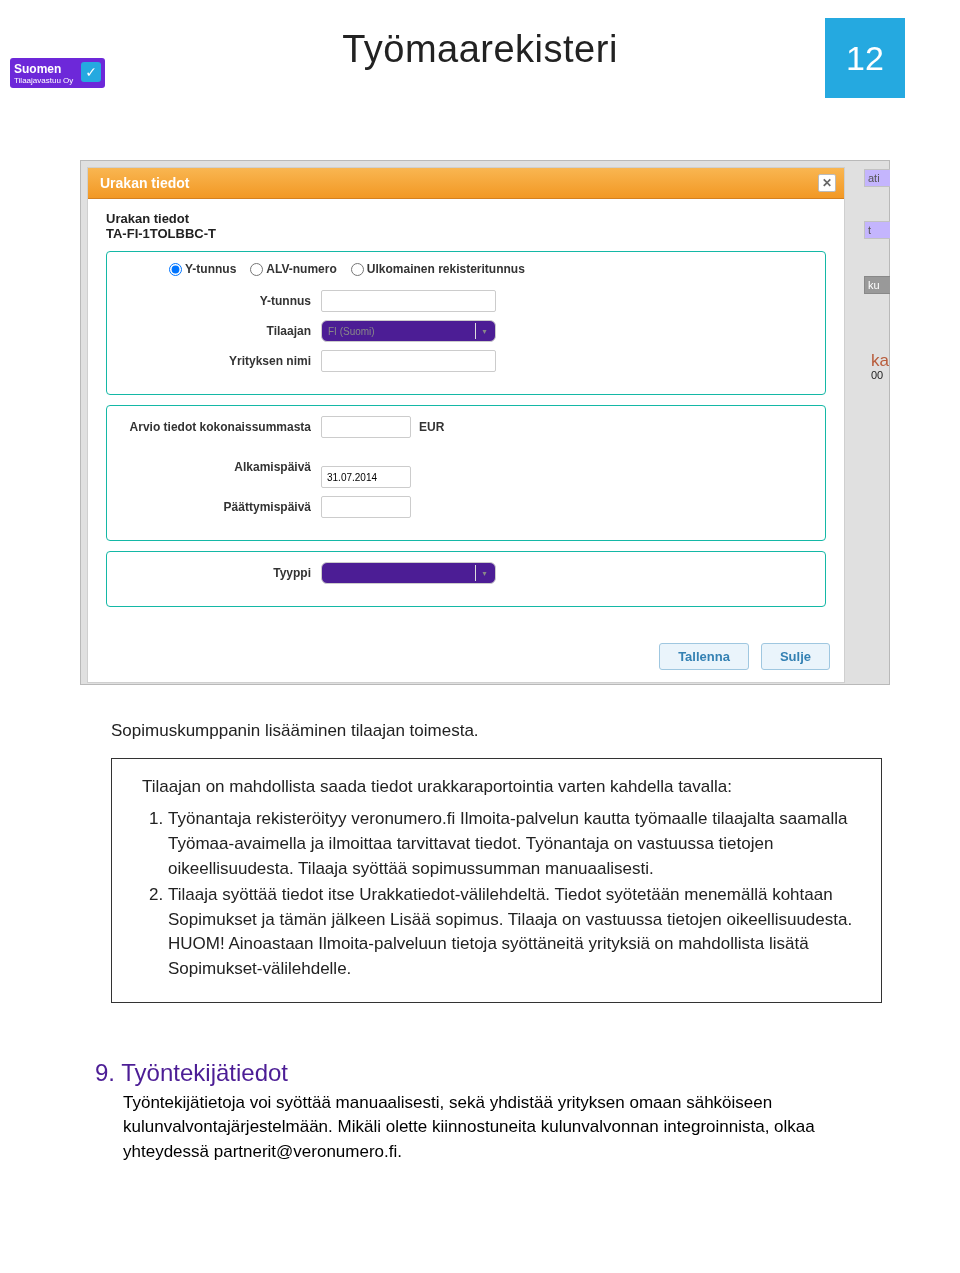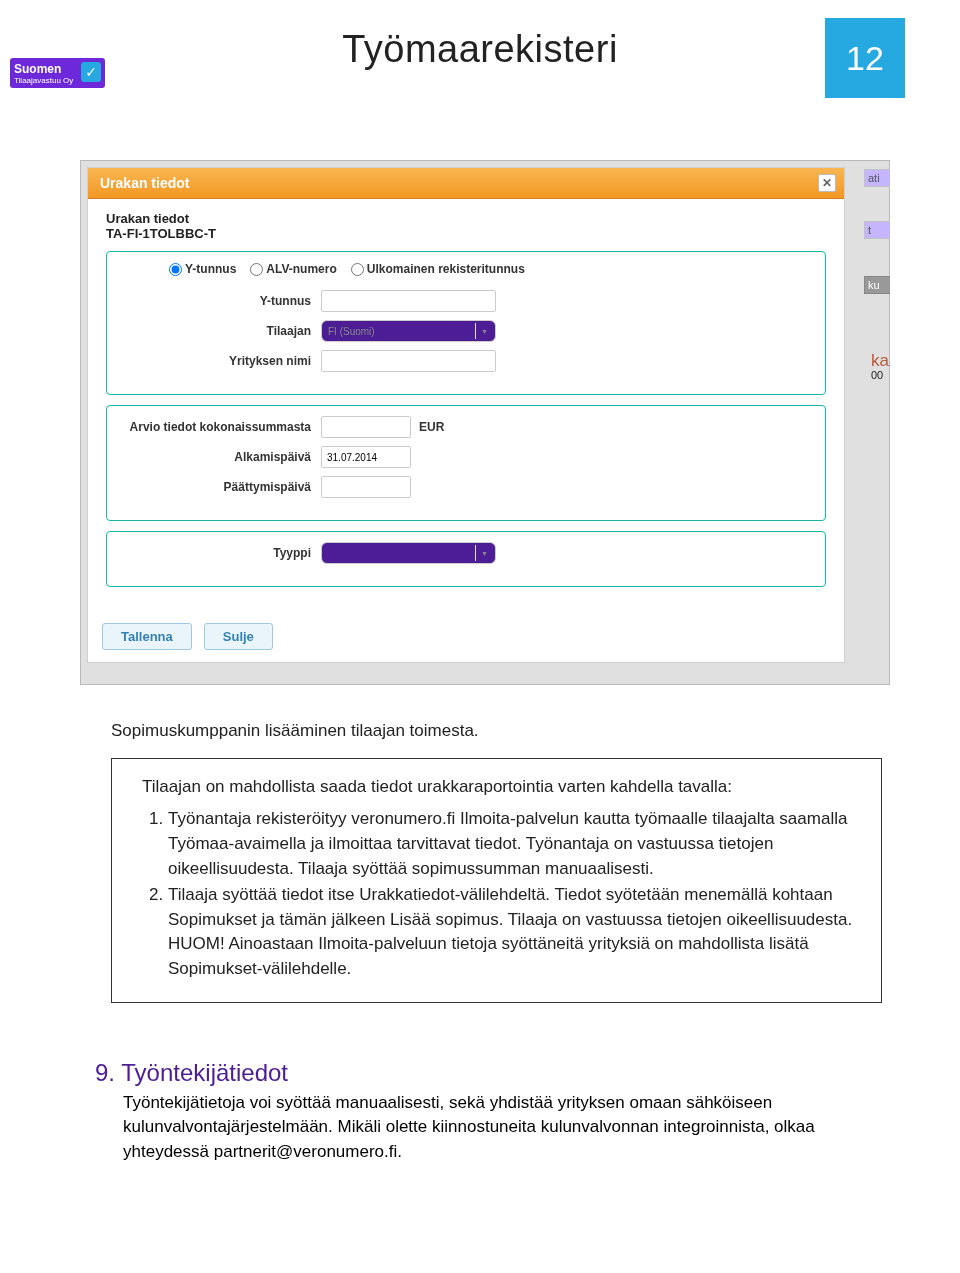--- a/index.html
+++ b/index.html
@@ -191,21 +191,21 @@
       border-left: 1px solid #ddd;
       display: flex; align-items: center; justify-content: center;
       font-size: 8px; color: #888;
     }
     .currency-unit {
       font-size: 12px; font-weight: bold; color: #333;
       margin-left: 8px;
     }
     .dialog-footer {
       display: flex;
-      justify-content: flex-start;
+      justify-content: flex-end;
       gap: 12px;
       padding: 12px 14px;
       background: #fff;
     }
     .dlg-btn {
       border: 1px solid #9fc7e0;
       background: #eaf4fb;
       color: #3481b3;
       font-weight: bold;
       font-size: 13px;
@@ -310,21 +310,21 @@
       </div>
 
       <div class="fieldset">
         <div class="form-row">
           <div class="form-label" style="line-height:1.2">Arvio tiedot kokonaissummasta</div>
           <input class="form-input w-small" style="">
           <span class="currency-unit">EUR</span>
         </div>
         <div class="form-row">
           <div class="form-label">Alkamispäivä</div>
-          <input class="form-input w-small" style="font-size: 10px;" value="31.07.2014">
+          <input class="form-input w-small" style="font-size: 10px; margin-top: 20px;" value="31.07.2014">
         </div>
         <div class="form-row">
           <div class="form-label">Päättymispäivä</div>
           <input class="form-input w-small" style="">
         </div>
       </div>
 
       <div class="fieldset">
         <div class="form-row">
           <div class="form-label">Tyyppi</div>

